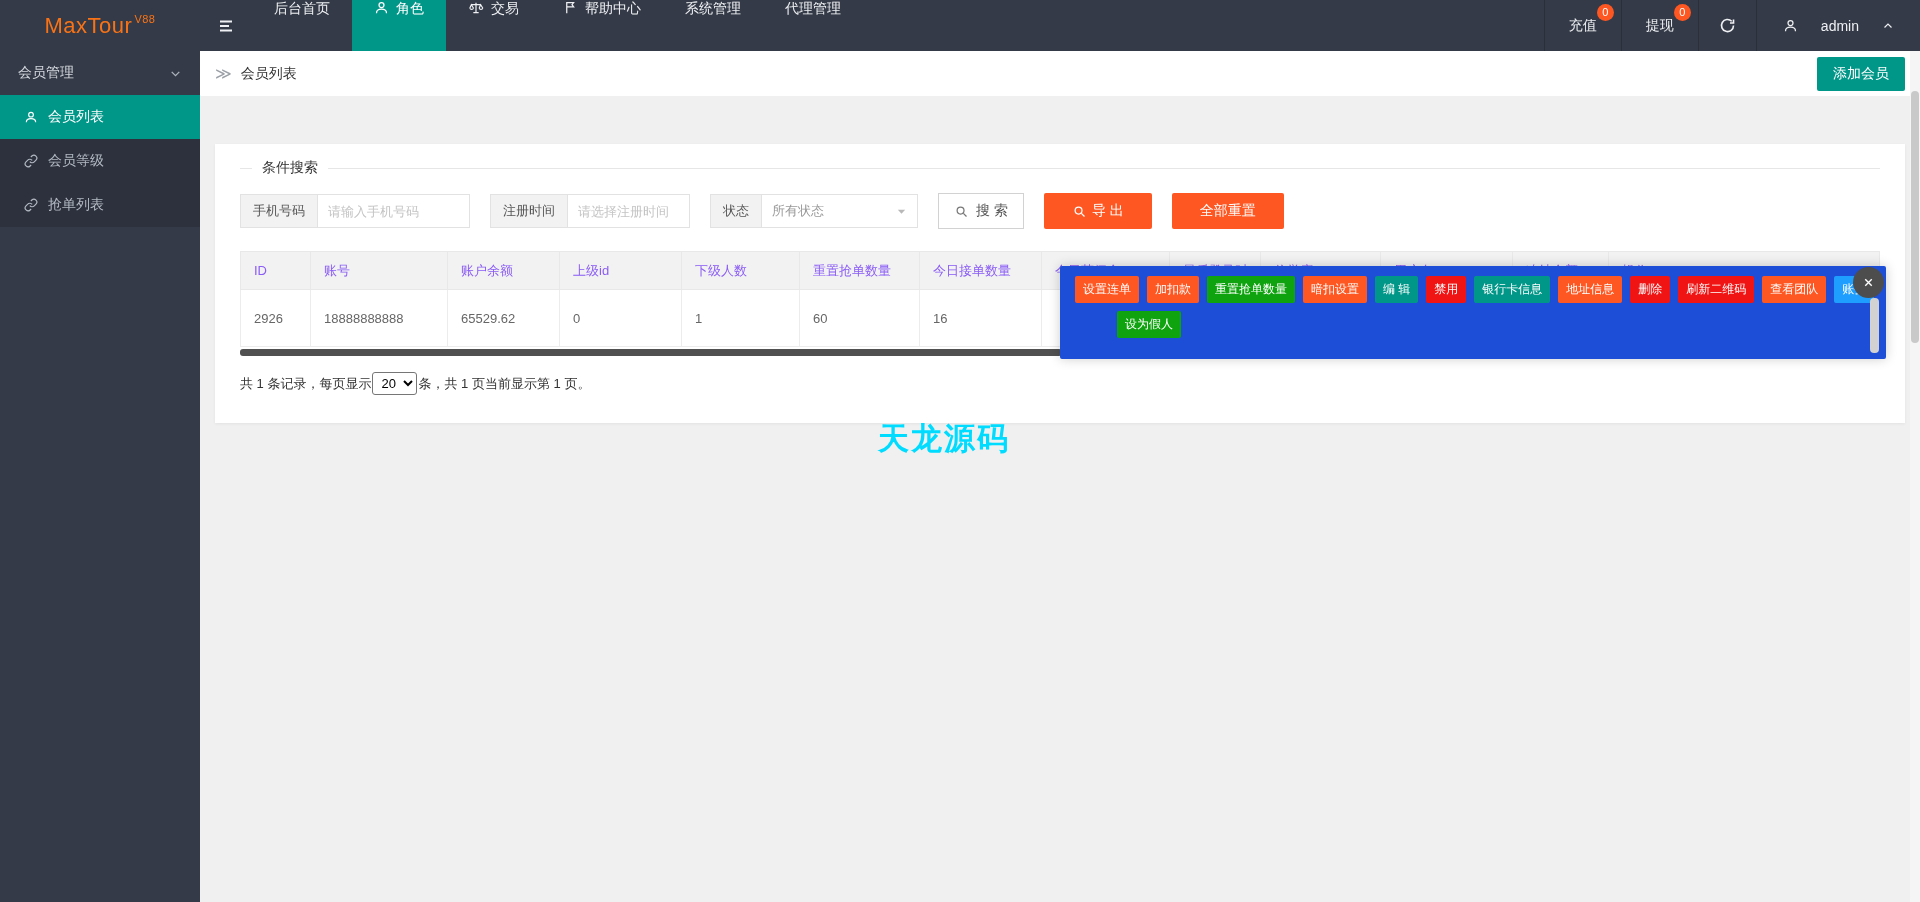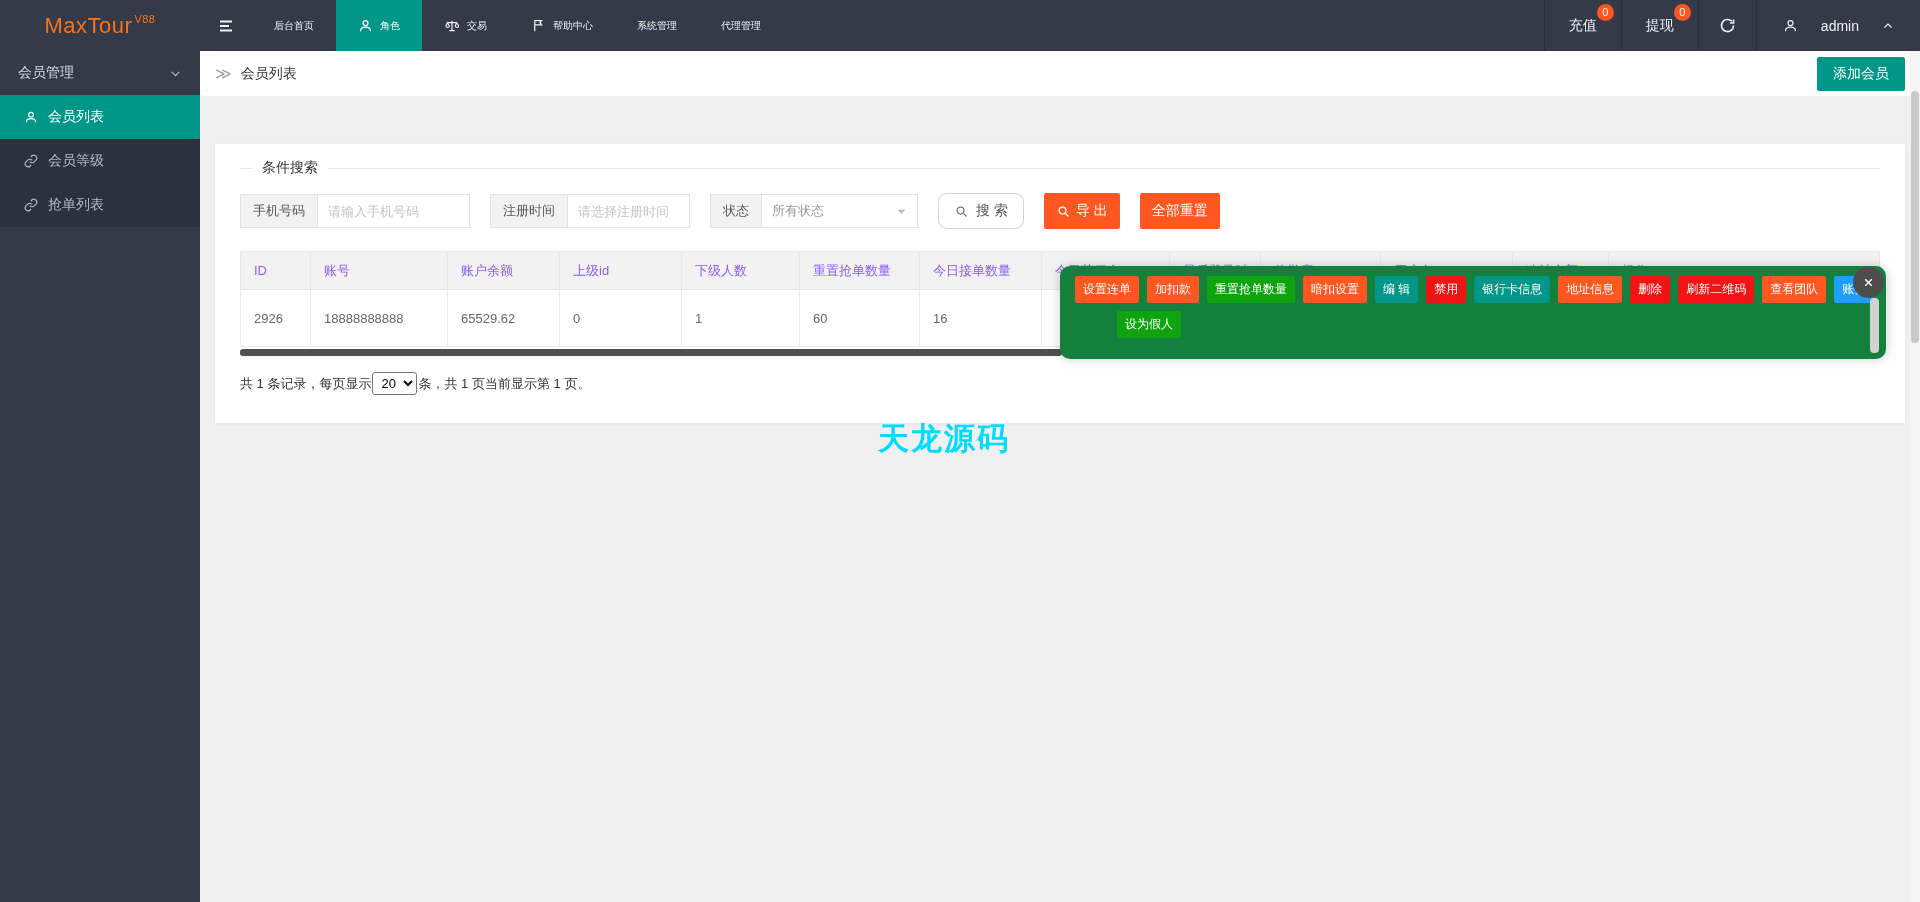--- a/index.html
+++ b/index.html
@@ -6,21 +6,21 @@
   html,body { width:1920px; height:902px; }
   body { font-family:"Liberation Sans","DejaVu Sans",sans-serif; }
   .page { position:relative; width:1920px; height:902px; background:#f0f0f0; overflow:hidden; }
 
   
   .topbar { position:absolute; top:0; left:0; width:1920px; height:51px; background:#343a47; display:flex; align-items:stretch; color:#eef0f3; z-index:10; }
   .logo { width:200px; display:flex; align-items:center; justify-content:center; color:#f97316; font-size:22px; letter-spacing:.5px; }
   .logo .ver { font-size:11px; vertical-align:super; margin-left:2px; transform:translateY(-7px); display:inline-block; }
   .nav-toggle { width:52px; display:flex; align-items:center; justify-content:center; cursor:pointer; }
   .topnav { display:flex; align-items:stretch; }
-  .nav-item { display:flex; align-items:center; gap:7px; padding:0 22px; font-size:10px; cursor:pointer; white-space:nowrap; }
+  .nav-item { display:flex; gap:7px; padding:0 22px; font-size:14px; cursor:pointer; white-space:nowrap; }
   .nav-item.active { background:#009688; color:#ffffff; }
   .topbar-right { margin-left:auto; display:flex; align-items:stretch; }
   .top-link { position:relative; display:flex; align-items:center; padding:0 24px; font-size:14px; border-left:1px solid #2a2f3a; cursor:pointer; }
   .badge { position:absolute; top:4px; right:7px; min-width:17px; height:17px; line-height:17px; border-radius:9px; background:#ff5722; color:#fff; font-size:11px; text-align:center; font-style:normal; }
   .top-icon { display:flex; align-items:center; padding:0 20px; border-left:1px solid #2a2f3a; cursor:pointer; }
   .top-user { display:flex; align-items:center; gap:23px; padding:0 26px; border-left:1px solid #2a2f3a; font-size:14px; cursor:pointer; }
 
   
   .sidebar { position:absolute; top:51px; left:0; bottom:0; width:200px; background:#343a47; z-index:9; }
   .side-group { height:44px; display:flex; align-items:center; justify-content:space-between; padding:0 18px; color:#d4d8de; font-size:14px; cursor:pointer; }
@@ -40,36 +40,36 @@
   fieldset.search-field { border:none; border-top:1px solid #e6e6e6; padding:12px 0 0; }
   fieldset.search-field legend { padding:0 10px; margin-left:12px; font-size:14px; color:#333; }
   .search-row { display:flex; align-items:center; gap:20px; margin-top:4px; }
   .sgroup { display:flex; }
   .slabel { height:34px; line-height:32px; padding:0 12px; background:#f2f2f2; border:1px solid #e2e2e2; font-size:13px; color:#555; white-space:nowrap; }
   .sinput { height:34px; border:1px solid #e2e2e2; border-left:none; padding:0 10px; font-size:13px; width:152px; outline:none; color:#333; background:#fff; }
   .sinput::placeholder { color:#c4c4c4; }
   .sinput.narrow { width:122px; }
   .sselect { height:34px; border:1px solid #e2e2e2; border-left:none; width:156px; display:flex; align-items:center; padding:0 10px; font-size:13px; color:#999; cursor:pointer; background:#fff; }
   .sselect .caret { margin-left:auto; color:#b8b8b8; }
-  .btn-search { display:flex; align-items:center; gap:7px; height:36px; padding:0 15px; background:#fff; border:1px solid #d2d2d2; border-radius:9px; font-size:14px; color:#555; cursor:pointer; }
-  .btn-orange { display:flex; align-items:center; gap:5px; height:36px; padding:0 12px; background:#ff5722; color:#fff; border:none; border-radius:2px; font-size:14px; cursor:pointer; }
+  .btn-search { display:flex; align-items:center; gap:7px; height:36px; padding:0 15px; background:#fff; border:1px solid #d2d2d2; border-radius:0; font-size:14px; color:#555; cursor:pointer; }
+  .btn-orange { display:flex; align-items:center; gap:5px; height:36px; padding:0 28px; background:#ff5722; color:#fff; border:none; border-radius:2px; font-size:14px; cursor:pointer; }
 
   .tbl { width:100%; border-collapse:collapse; margin-top:22px; table-layout:fixed; }
   .tbl th { background:#f2f2f2; height:38px; font-weight:normal; font-size:13px; color:#8b5cf6; text-align:left; padding:0 13px; border:1px solid #e8e8e8; overflow:hidden; white-space:nowrap; }
   .tbl td { height:57px; font-size:13px; color:#666; padding:0 13px; border:1px solid #ececec; background:#fff; overflow:hidden; white-space:nowrap; }
 
   .h-thumb { margin-top:2px; width:822px; height:7px; background:#505050; border-radius:3px; cursor:pointer; }
 
   .pager { margin-top:16px; font-size:13px; color:#333; display:flex; align-items:center; gap:1px; }
   .pager select { font-size:13px; padding:2px 4px; border:1px solid #767676; border-radius:3px; background:#fff; color:#000; }
 
   .watermark { position:absolute; left:878px; top:418px; font-size:31px; font-weight:bold; color:#00dcff; letter-spacing:2px; z-index:5; }
 
   
-  .popup { position:absolute; left:1060px; top:266px; width:826px; height:93px; background:#15803d; box-shadow:0 0 12px rgba(0,0,0,.2); border-radius:10px; padding:10px 30px 10px 15px; z-index:20; }
+  .popup { position:absolute; left:1060px; top:266px; width:826px; height:93px; background:#1d4ed8; box-shadow:0 0 12px rgba(0,0,0,.2); border-radius:2px; padding:10px 30px 10px 15px; z-index:20; }
   .popup-row { display:flex; gap:8px; margin-bottom:8px; }
   .popup-row.row2 { margin-left:20px; margin-bottom:0;padding-left:22px; }
   .abtn { height:27px; padding:0 8px; border:none; border-radius:2px; color:#fff; font-size:12px; white-space:nowrap; cursor:pointer; display:inline-flex; align-items:center; }
   .abtn.orange { background:#ff5722; }
   .abtn.green  { background:#0fa30f; }
   .abtn.teal   { background:#009688; }
   .abtn.red    { background:#f01414; }
   .abtn.blue   { background:#1e9fff; }
   .popup-vscroll { position:absolute; top:32px; right:7px; bottom:6px; width:9px; background:#d2d2d2; border-radius:4px; cursor:pointer; }
   .popup-close { position:absolute; top:1px; right:2px; width:31px; height:31px; border-radius:50%; background:#4d4d4d; border:none; color:#fff; display:flex; align-items:center; justify-content:center; cursor:pointer; z-index:21; }

